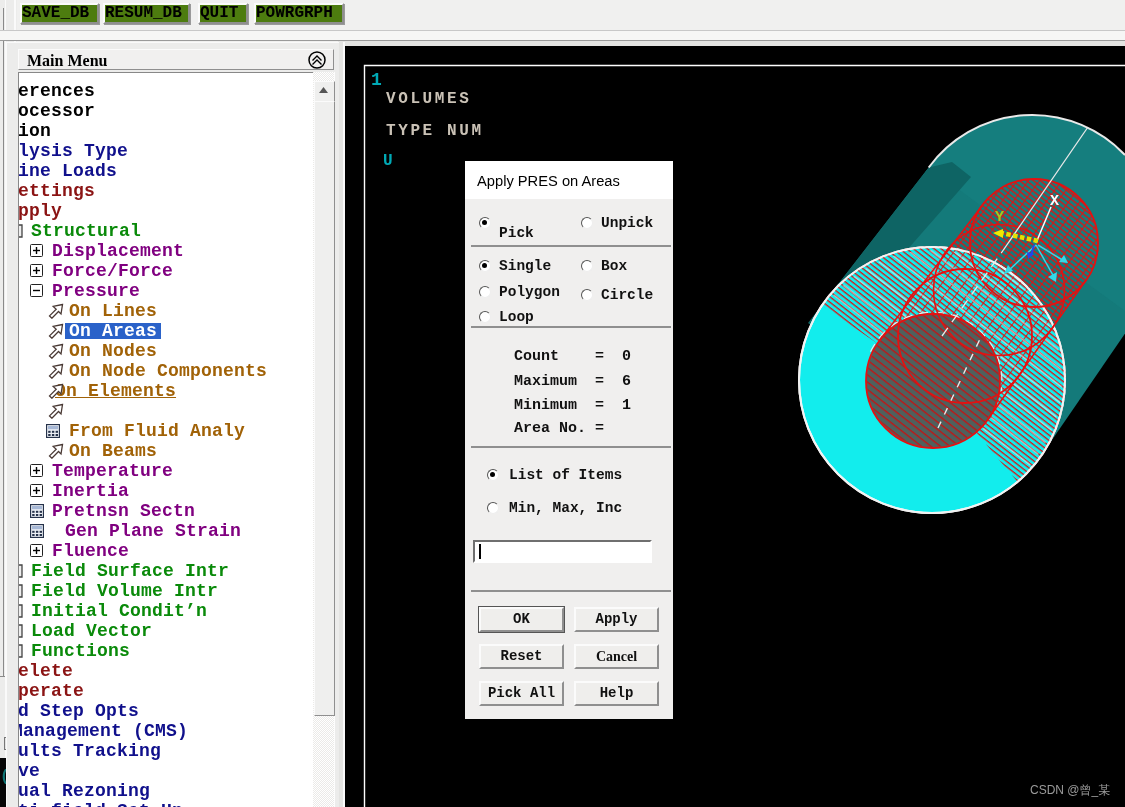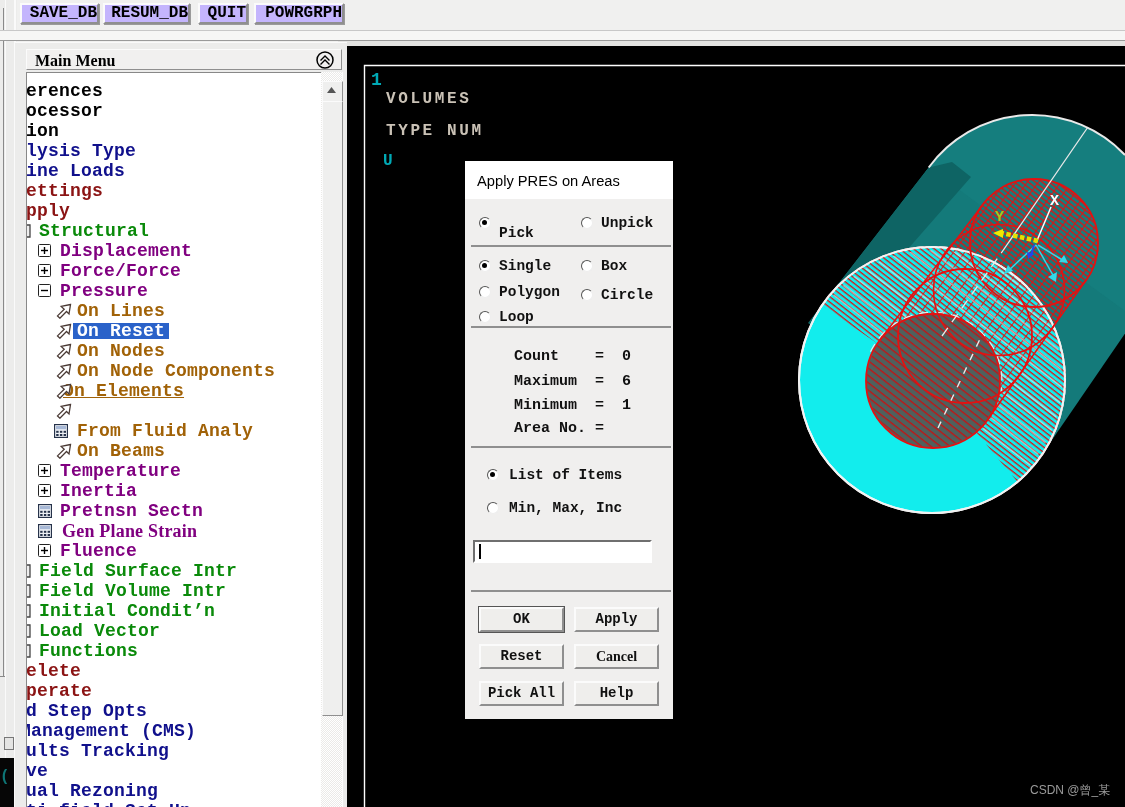--- a/index.html
+++ b/index.html
@@ -1,30 +1,30 @@
 <!DOCTYPE html>
 <html><head>
 <meta charset="utf-8">
 <style>
 html,body{margin:0;padding:0;}
 #app{position:relative;width:1125px;height:807px;background:#f0f0ef;overflow:hidden;
   font-family:"Liberation Mono",monospace;}
 .abs{position:absolute;}
 
 
-.tbtn{position:absolute;top:3px;height:21px;background:#c4b5fd;
+.tbtn{position:absolute;top:3px;height:21px;background:#4d7c0f;
   border-top:2px solid #fbfbfb;border-left:2px solid #fbfbfb;
   border-right:2px solid #8f8f8f;border-bottom:2px solid #8f8f8f;
   box-shadow:1px 1px 0 #9a9a9a;
   font:bold 16px "Liberation Mono",monospace;color:#000;
-  text-align:right;line-height:16px;box-sizing:border-box;}
+  text-align:left;line-height:16px;box-sizing:border-box;}
 
 
 #menuwin{position:absolute;left:6px;top:42px;width:332px;height:765px;background:#ececeb;
-  border-top:1px solid #fafafa;border-left:1px solid #fafafa;margin-left:8px;}
+  border-top:1px solid #fafafa;border-left:1px solid #fafafa;}
 #mtitle{position:absolute;left:11px;top:6px;width:316px;height:21px;background:#f1f0ef;
   border-top:1px solid #fbfbfb;border-left:1px solid #fbfbfb;
   border-bottom:1px solid #8f8f8f;border-right:1px solid #8f8f8f;box-sizing:border-box;}
 #mtitle span{position:absolute;left:8px;top:2px;font:bold 16px "Liberation Serif",serif;color:#000;}
 #tree{position:absolute;left:11px;top:29px;width:295px;height:736px;background:#fff;
   border-top:1px solid #888;border-left:1px solid #888;overflow:hidden;}
 .trow{position:absolute;height:20px;line-height:20px;white-space:pre;
   font:bold 18px "Liberation Mono",monospace;letter-spacing:0.2px;}
 .c-blk{color:#000;}
 .c-nvy{color:#10108c;}
@@ -222,21 +222,21 @@
         </svg>
         <div class="trow c-pur" style="left:33px;top:208px;">Pressure</div>
         <svg class="ticon" style="left:11px;top:211px" width="13" height="13">
           <rect x="0.5" y="0.5" width="12" height="12" fill="#fff" stroke="#222" rx="1"></rect>
           <line x1="3" y1="6.5" x2="10" y2="6.5" stroke="#000" stroke-width="1.4"></line>
         </svg>
         <div class="trow c-tea" style="left:50px;top:228px;">On Lines</div>
         <svg class="ticon" style="left:28px;top:230px" width="17" height="16">
           <path d="M 15.5,1.5 L 6.2,3.4 L 9.2,6.2 L 2.5,12.9 L 4.9,15.2 L 11.5,8.5 L 14,11 Z" fill="#fff" stroke="#4a3a35" stroke-width="1.3"></path>
         </svg>
-        <div class="trow" style="left:0;top:248px;width:295px;"><span id="sel" style="left:46px;top:2px;height:16px;line-height:16px;">On Reset</span></div>
+        <div class="trow" style="left:0;top:248px;width:295px;"><span id="sel" style="left:46px;top:2px;height:16px;line-height:16px;">On Areas</span></div>
         <svg class="ticon" style="left:28px;top:250px" width="17" height="16">
           <path d="M 15.5,1.5 L 6.2,3.4 L 9.2,6.2 L 2.5,12.9 L 4.9,15.2 L 11.5,8.5 L 14,11 Z" fill="#fff" stroke="#4a3a35" stroke-width="1.3"></path>
         </svg>
         <div class="trow c-tea" style="left:50px;top:268px;">On Nodes</div>
         <svg class="ticon" style="left:28px;top:270px" width="17" height="16">
           <path d="M 15.5,1.5 L 6.2,3.4 L 9.2,6.2 L 2.5,12.9 L 4.9,15.2 L 11.5,8.5 L 14,11 Z" fill="#fff" stroke="#4a3a35" stroke-width="1.3"></path>
         </svg>
         <div class="trow c-tea" style="left:50px;top:288px;">On Node Components</div>
         <svg class="ticon" style="left:28px;top:290px" width="17" height="16">
           <path d="M 15.5,1.5 L 6.2,3.4 L 9.2,6.2 L 2.5,12.9 L 4.9,15.2 L 11.5,8.5 L 14,11 Z" fill="#fff" stroke="#4a3a35" stroke-width="1.3"></path>
@@ -283,21 +283,21 @@
           <rect x="2" y="2" width="10" height="3.2" fill="#a7b8d6"></rect>
           <g fill="#26324a">
             <rect x="2.2" y="6.8" width="2.4" height="2"></rect>
             <rect x="5.9" y="6.8" width="2.4" height="2"></rect>
             <rect x="9.6" y="6.8" width="2.4" height="2"></rect>
             <rect x="2.2" y="10" width="2.4" height="2"></rect>
             <rect x="5.9" y="10" width="2.4" height="2"></rect>
             <rect x="9.6" y="10" width="2.4" height="2"></rect>
           </g>
         </svg>
-        <div class="trow c-pur" style="left:35px;top:448px;font-family:Liberation Serif, serif;">Gen Plane Strain</div>
+        <div class="trow c-pur" style="left:46px;top:448px;">Gen Plane Strain</div>
         <svg class="ticon" style="left:11px;top:451px" width="14" height="14">
           <rect x="0.5" y="0.5" width="13" height="13" fill="#eef1f6" stroke="#26324a" stroke-width="1.3"></rect>
           <rect x="2" y="2" width="10" height="3.2" fill="#a7b8d6"></rect>
           <g fill="#26324a">
             <rect x="2.2" y="6.8" width="2.4" height="2"></rect>
             <rect x="5.9" y="6.8" width="2.4" height="2"></rect>
             <rect x="9.6" y="6.8" width="2.4" height="2"></rect>
             <rect x="2.2" y="10" width="2.4" height="2"></rect>
             <rect x="5.9" y="10" width="2.4" height="2"></rect>
             <rect x="9.6" y="10" width="2.4" height="2"></rect>

